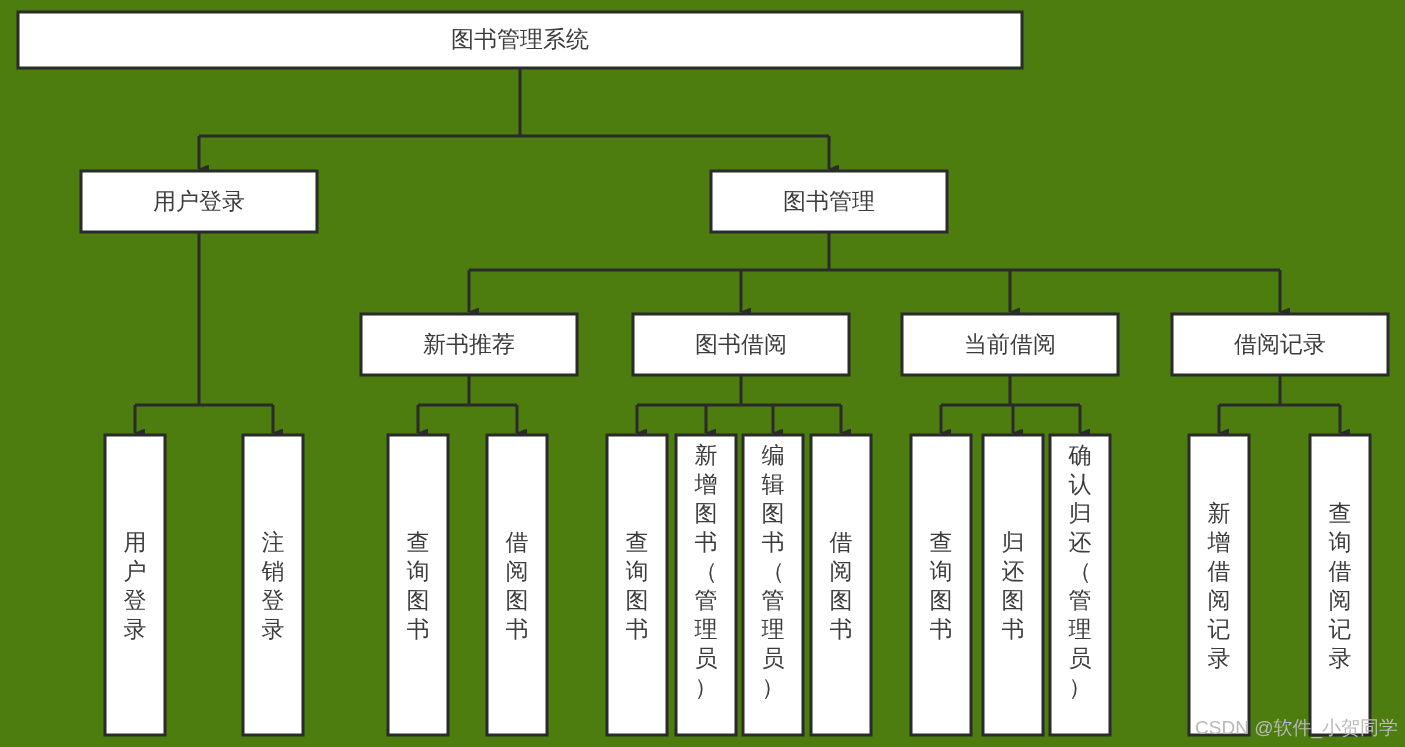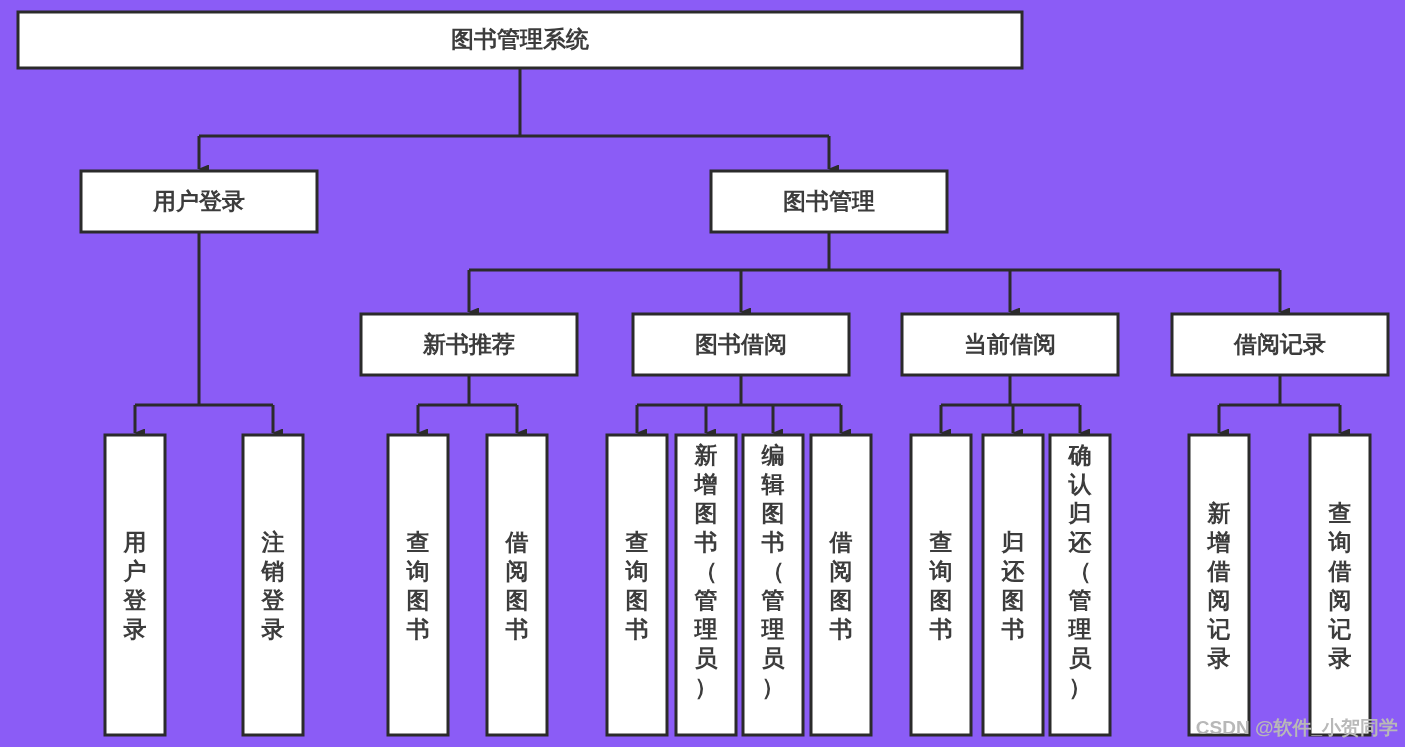--- a/index.html
+++ b/index.html
@@ -8,23 +8,22 @@
     padding: 0;
     background: #ffffff;
   }
   body {
     font-family: "Liberation Sans", "DejaVu Sans", sans-serif;
   }
   #diagram-root {
     position: relative;
     width: 1405px;
     height: 747px;
-    background: #8b5cf6;
+    background: #4d7c0f;
     overflow: hidden;
-    font-weight: bold;
   }
   svg.diagram-canvas {
     position: absolute;
     top: 0;
     left: 0;
     width: 1405px;
     height: 747px;
     display: block;
   }
   .node-rect {

